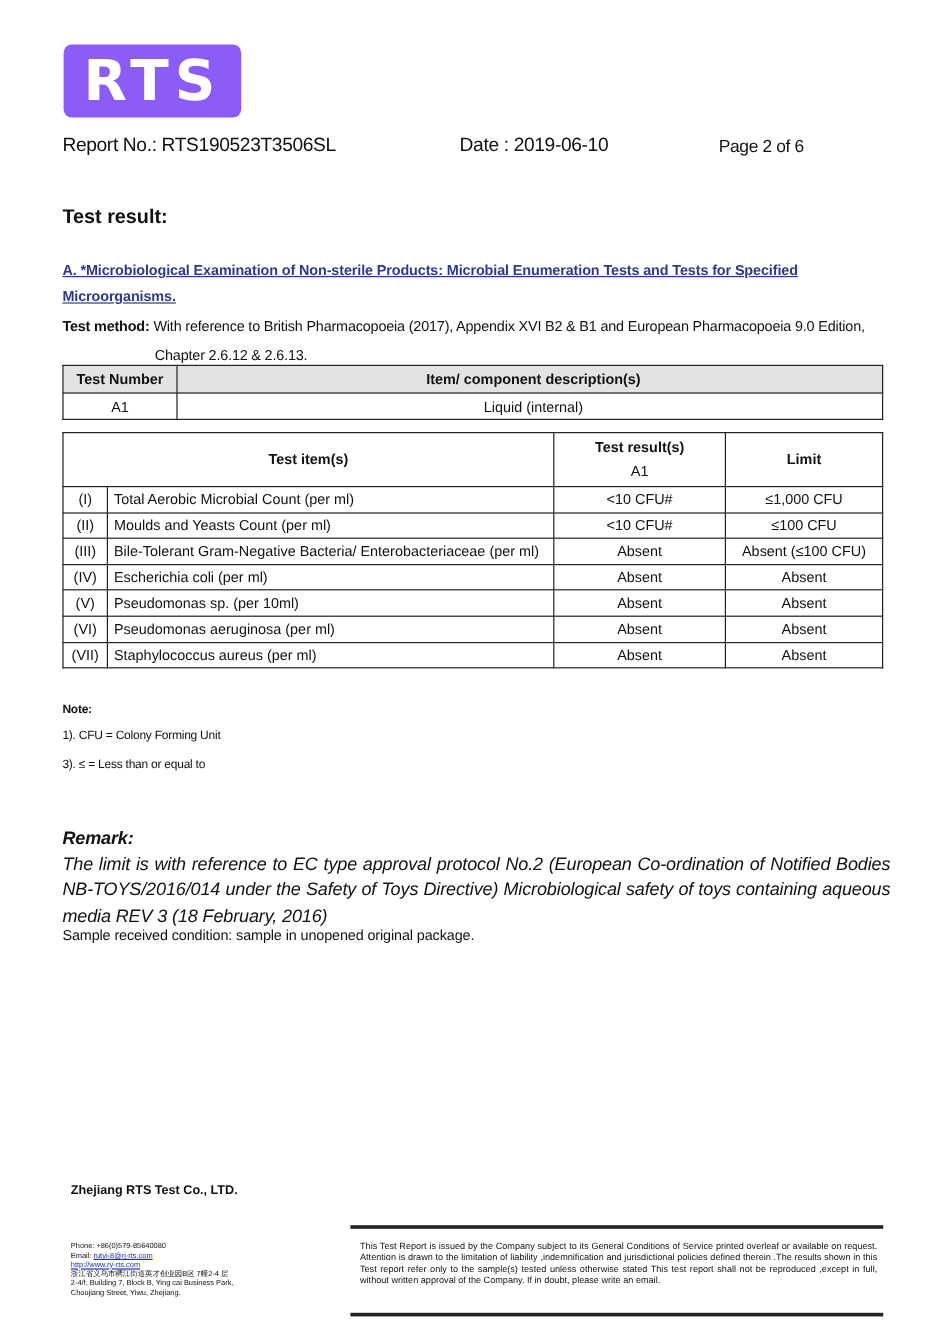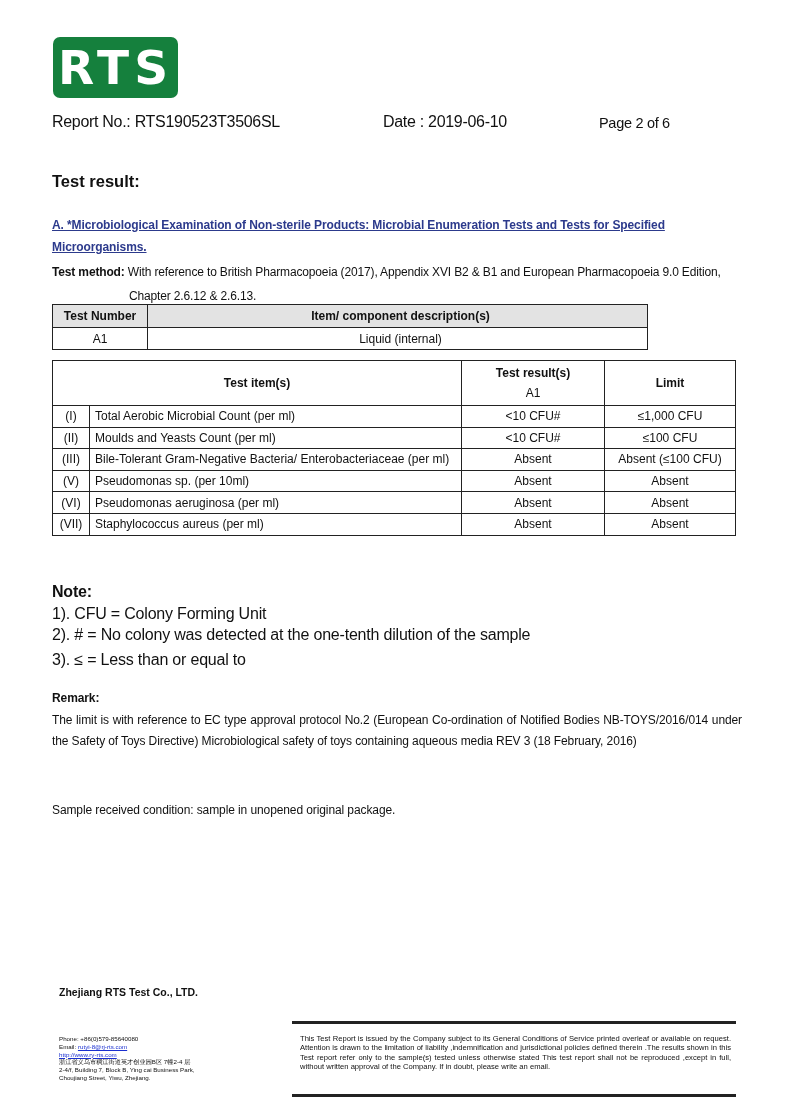--- a/index.html
+++ b/index.html
@@ -1,21 +1,21 @@
 <!DOCTYPE html>
 <html><head>
 <meta charset="utf-8">
 <style>
   html, body { margin: 0; padding: 0; background: #ffffff; }
   body { width: 787px; height: 1111px; position: relative; overflow: hidden;
          font-family: "Liberation Sans", "DejaVu Sans", sans-serif; color: #111; }
   .abs { position: absolute; }
 
   
-  .logo { left: 53px; top: 37px; width: 125px; height: 61px; background: #15803d;
+  .logo { left: 53px; top: 37px; width: 148px; height: 61px; background: #8b5cf6;
           border-radius: 7px; display: flex; align-items: center; justify-content: center; }
   .logo span { color: #fff; font-weight: bold; font-size: 47px; letter-spacing: 5px;
                font-family: "DejaVu Sans", "Liberation Sans", sans-serif; line-height: 1; }
 
   
   .hdr { top: 113px; font-size: 16px; letter-spacing: -0.3px; }
   .hdr-report { left: 52px; }
   .hdr-date { left: 383px; }
   .hdr-page { left: 599px; font-size: 14.5px; top: 115px; }
 
@@ -23,45 +23,45 @@
   .section { left: 52px; top: 214px; width: 690px; font-size: 12px; font-weight: bold;
              color: #2c3a8c; text-decoration: underline; line-height: 22px; letter-spacing: -0.1px; }
 
   .method { left: 52px; top: 260px; font-size: 12px; line-height: 24px; width: 700px; letter-spacing: -0.15px; }
   .method b { font-weight: bold; margin-top: 44px; }
   .method .cont { display: block; padding-left: 77px; }
 
   table { border-collapse: collapse; font-size: 12px; }
   td, th { border: 1px solid #222; padding: 0; }
 
-  .t1 { left: 52px; top: 304px; width: 596px; padding-left: 28px; }
+  .t1 { left: 52px; top: 304px; width: 684px; padding-left: 28px; }
   .t1 th { background: #e3e3e3; font-weight: bold; height: 22px; }
   .t1 td { height: 21px; }
   .t1 .c1 { width: 94px; text-align: center; }
   .t1 .c2 { text-align: center; padding-left: 6px; }
   .t1 th.c2 { }
 
   .t2 { left: 52px; top: 360px; width: 684px; padding-left: 36px; }
   .t2 th { font-weight: bold; font-size: 12px; }
   .t2 .hrow th { height: 44px; }
   .t2 td { height: 20.6px; }
   .t2 .roman { width: 36px; text-align: center; }
   .t2 .item { text-align: left; padding-left: 5px; width: 366px; }
   .t2 .res { width: 142px; text-align: center; }
   .t2 .lim { text-align: center; }
   .t2 .sub { display: block; font-weight: normal; margin-top: 6px; }
 
-  .note { left: 52px; top: 581px; font-size: 16px; line-height: 21.5px; letter-spacing: -0.2px; }
+  .note { left: 52px; top: 581px; font-size: 10px; line-height: 21.5px; letter-spacing: -0.2px; }
   .note .head { font-weight: bold; }
   .note .n3 { margin-top: 3px; }
 
-  .remark { left: 52px; top: 688px; font-size: 12px; line-height: 21.5px; width: 690px; letter-spacing: -0.1px; }
+  .remark { left: 52px; top: 688px; font-size: 15px; line-height: 21.5px; width: 690px; letter-spacing: -0.1px; font-style: italic; }
   .remark .head { font-weight: bold; }
   .remark .body { text-align: justify; text-align-last: left; }
-  .sample { left: 52px; top: 772px; font-size: 12px; letter-spacing: -0.1px; margin-top: 31px; }
+  .sample { left: 52px; top: 772px; font-size: 12px; letter-spacing: -0.1px; }
 
   
   .f-company { left: 59px; top: 986px; font-size: 10.5px; font-weight: bold; }
   .f-lines { left: 59px; top: 1035px; font-size: 6.2px; line-height: 7.8px; }
   .f-lines .link { color: #1a2fd0; text-decoration: underline; }
   .f-rule-top { left: 292px; top: 1021px; width: 444px; height: 3px; background: #222; }
   .f-rule-bot { left: 292px; top: 1094px; width: 444px; height: 3px; background: #222; }
   .f-disclaimer { left: 300px; top: 1034px; width: 431px; font-size: 7.6px; line-height: 9.4px;
                   text-align: justify; }
 </style>
@@ -122,20 +122,26 @@
         <td class="res">&lt;10 CFU#</td>
         <td class="lim">≤100 CFU</td>
       </tr>
       <tr>
         <td class="roman">(III)</td>
         <td class="item">Bile-Tolerant Gram-Negative Bacteria/ Enterobacteriaceae (per ml)</td>
         <td class="res">Absent</td>
         <td class="lim">Absent (≤100 CFU)</td>
       </tr>
       <tr>
+        <td class="roman">(IV)</td>
+        <td class="item">Escherichia coli (per ml)</td>
+        <td class="res">Absent</td>
+        <td class="lim">Absent</td>
+      </tr>
+      <tr>
         <td class="roman">(V)</td>
         <td class="item">Pseudomonas sp. (per 10ml)</td>
         <td class="res">Absent</td>
         <td class="lim">Absent</td>
       </tr>
       <tr>
         <td class="roman">(VI)</td>
         <td class="item">Pseudomonas aeruginosa (per ml)</td>
         <td class="res">Absent</td>
         <td class="lim">Absent</td>
@@ -145,21 +151,20 @@
         <td class="item">Staphylococcus aureus (per ml)</td>
         <td class="res">Absent</td>
         <td class="lim">Absent</td>
       </tr>
     </tbody>
 </table>
 
 <div class="abs note">
   <div class="head">Note:</div>
   <div>1). CFU = Colony Forming Unit</div>
-  <div>2). # = No colony was detected at the one-tenth dilution of the sample</div>
   <div class="n3">3).  ≤ = Less than or equal to</div>
 </div>
 
 <div class="abs remark">
   <div class="head">Remark:</div>
   <div class="body">The limit is with reference to EC type approval protocol No.2 (European Co-ordination of Notified Bodies NB-TOYS/2016/014 under the Safety of Toys Directive) Microbiological safety of toys containing aqueous media REV 3 (18 February, 2016)</div>
 </div>
 
 <div class="abs sample">Sample received condition: sample in unopened original package.</div>
 

